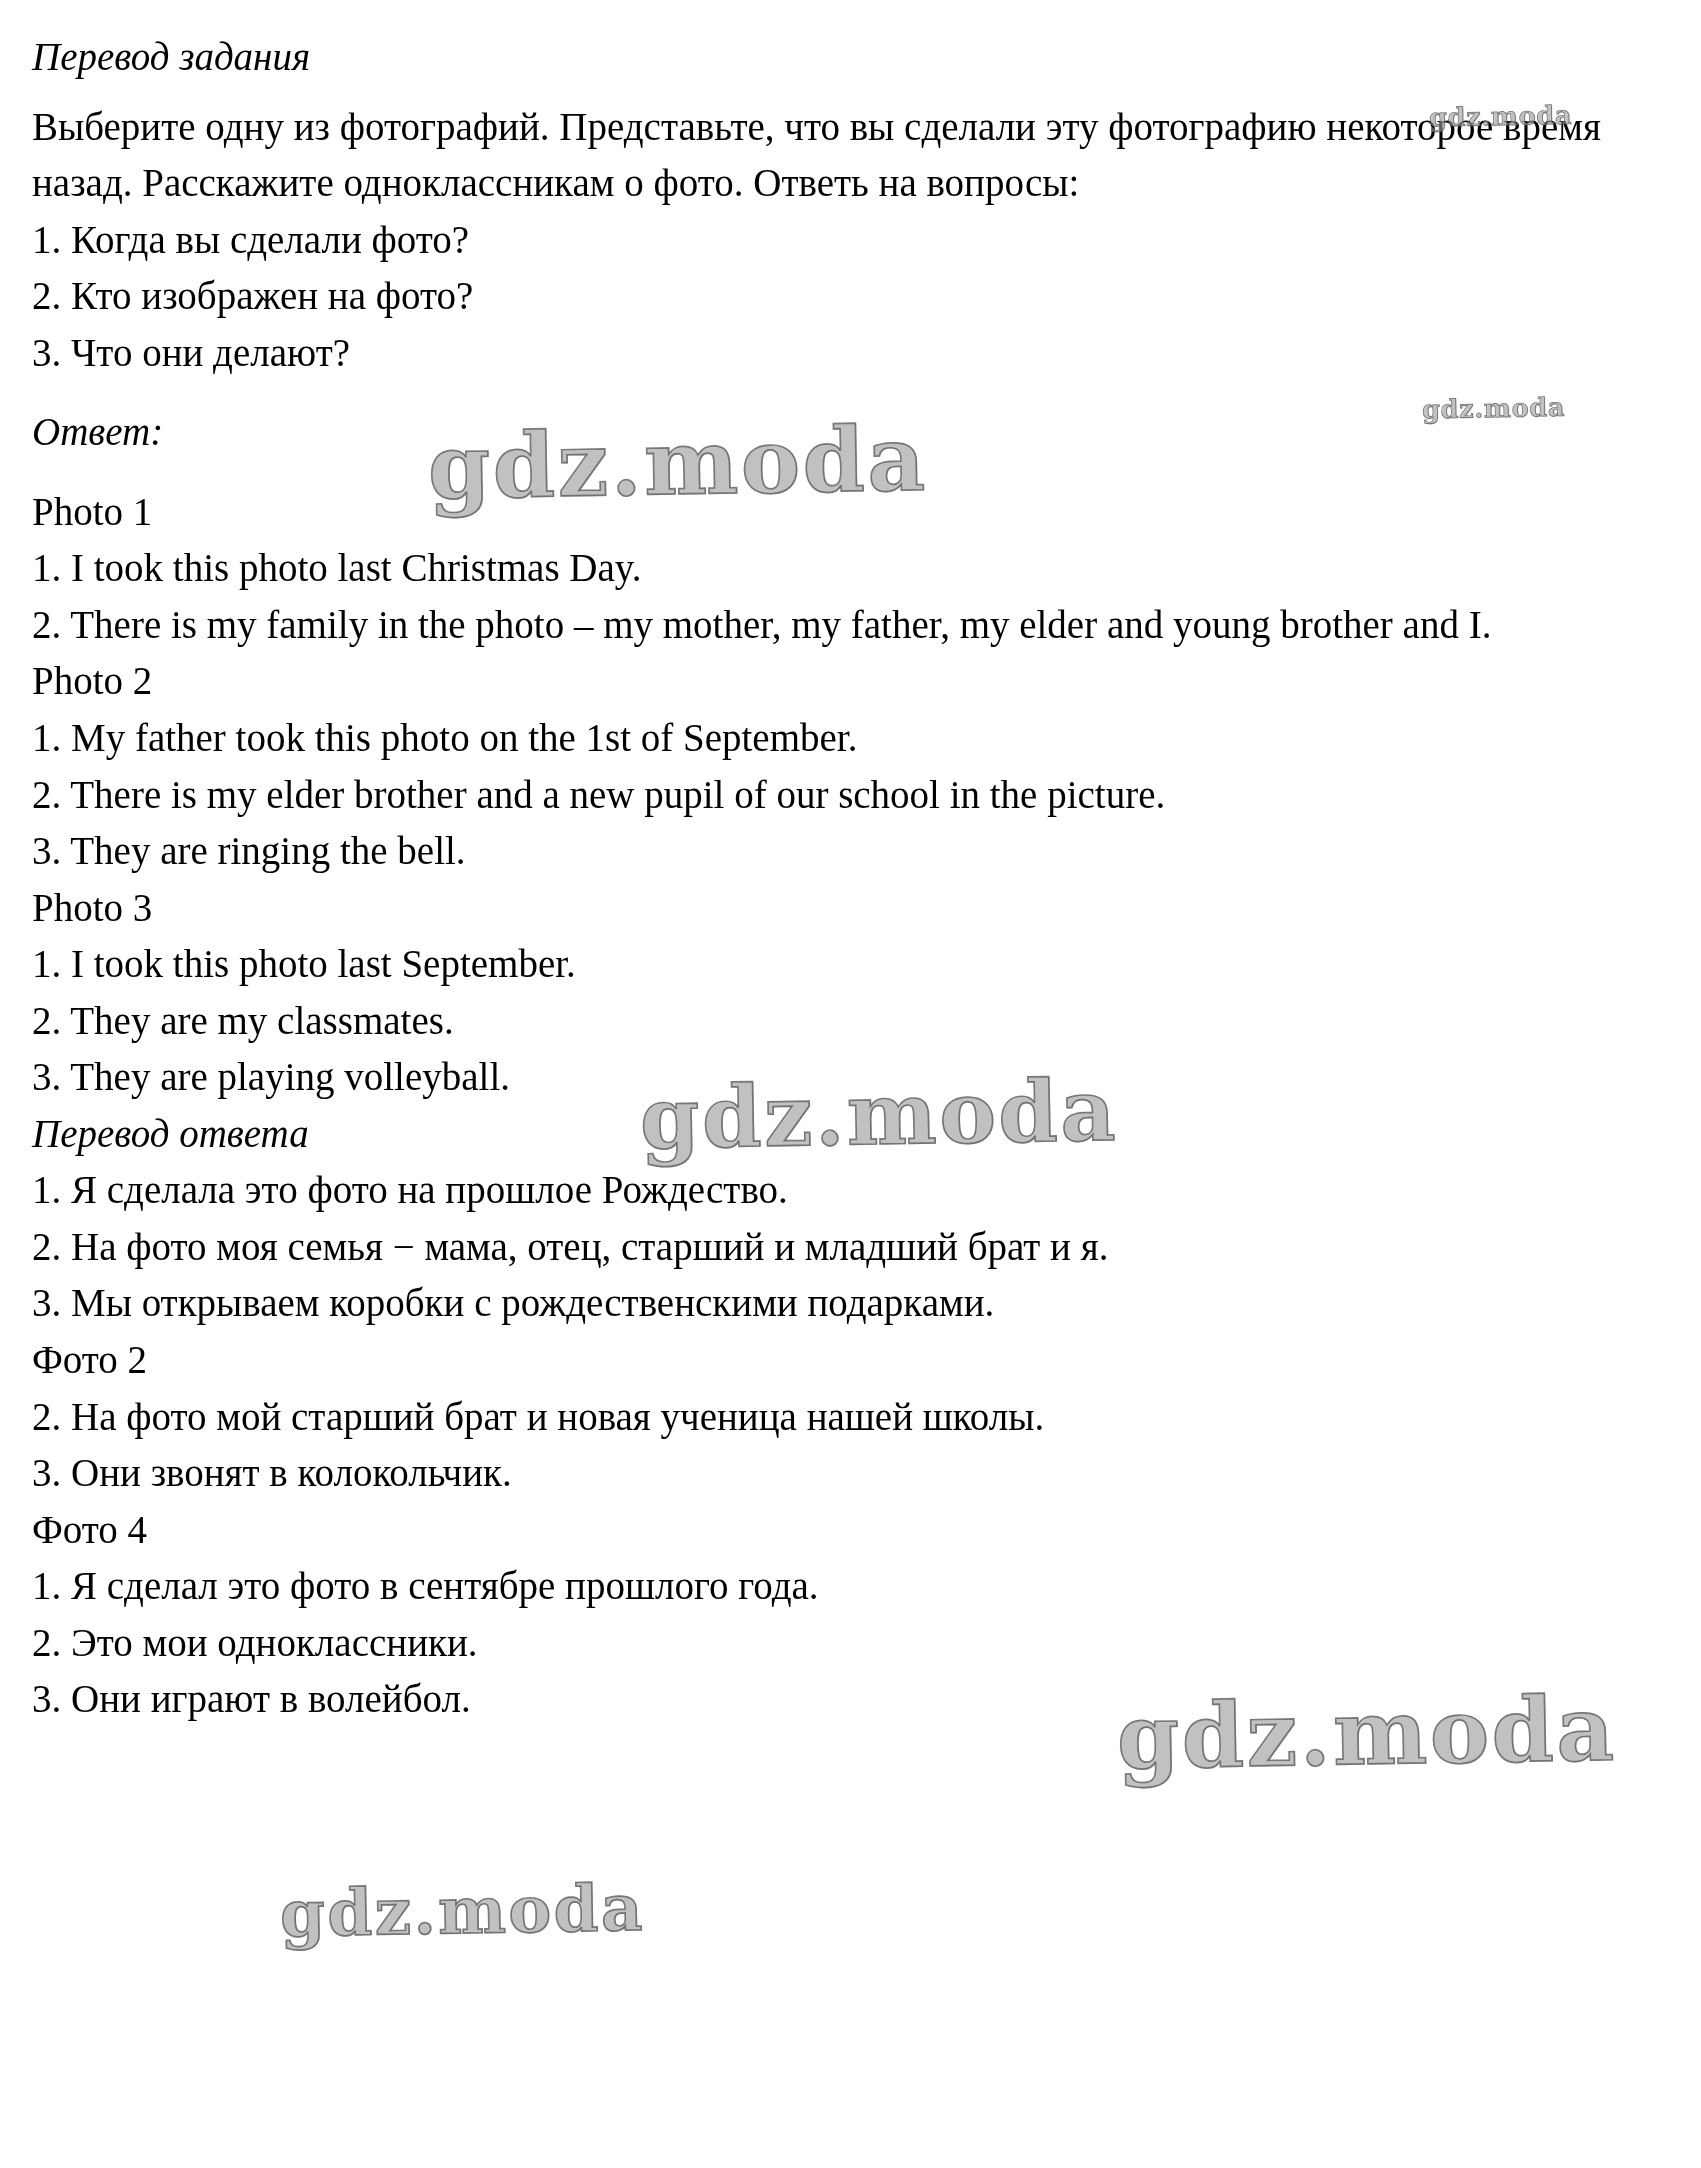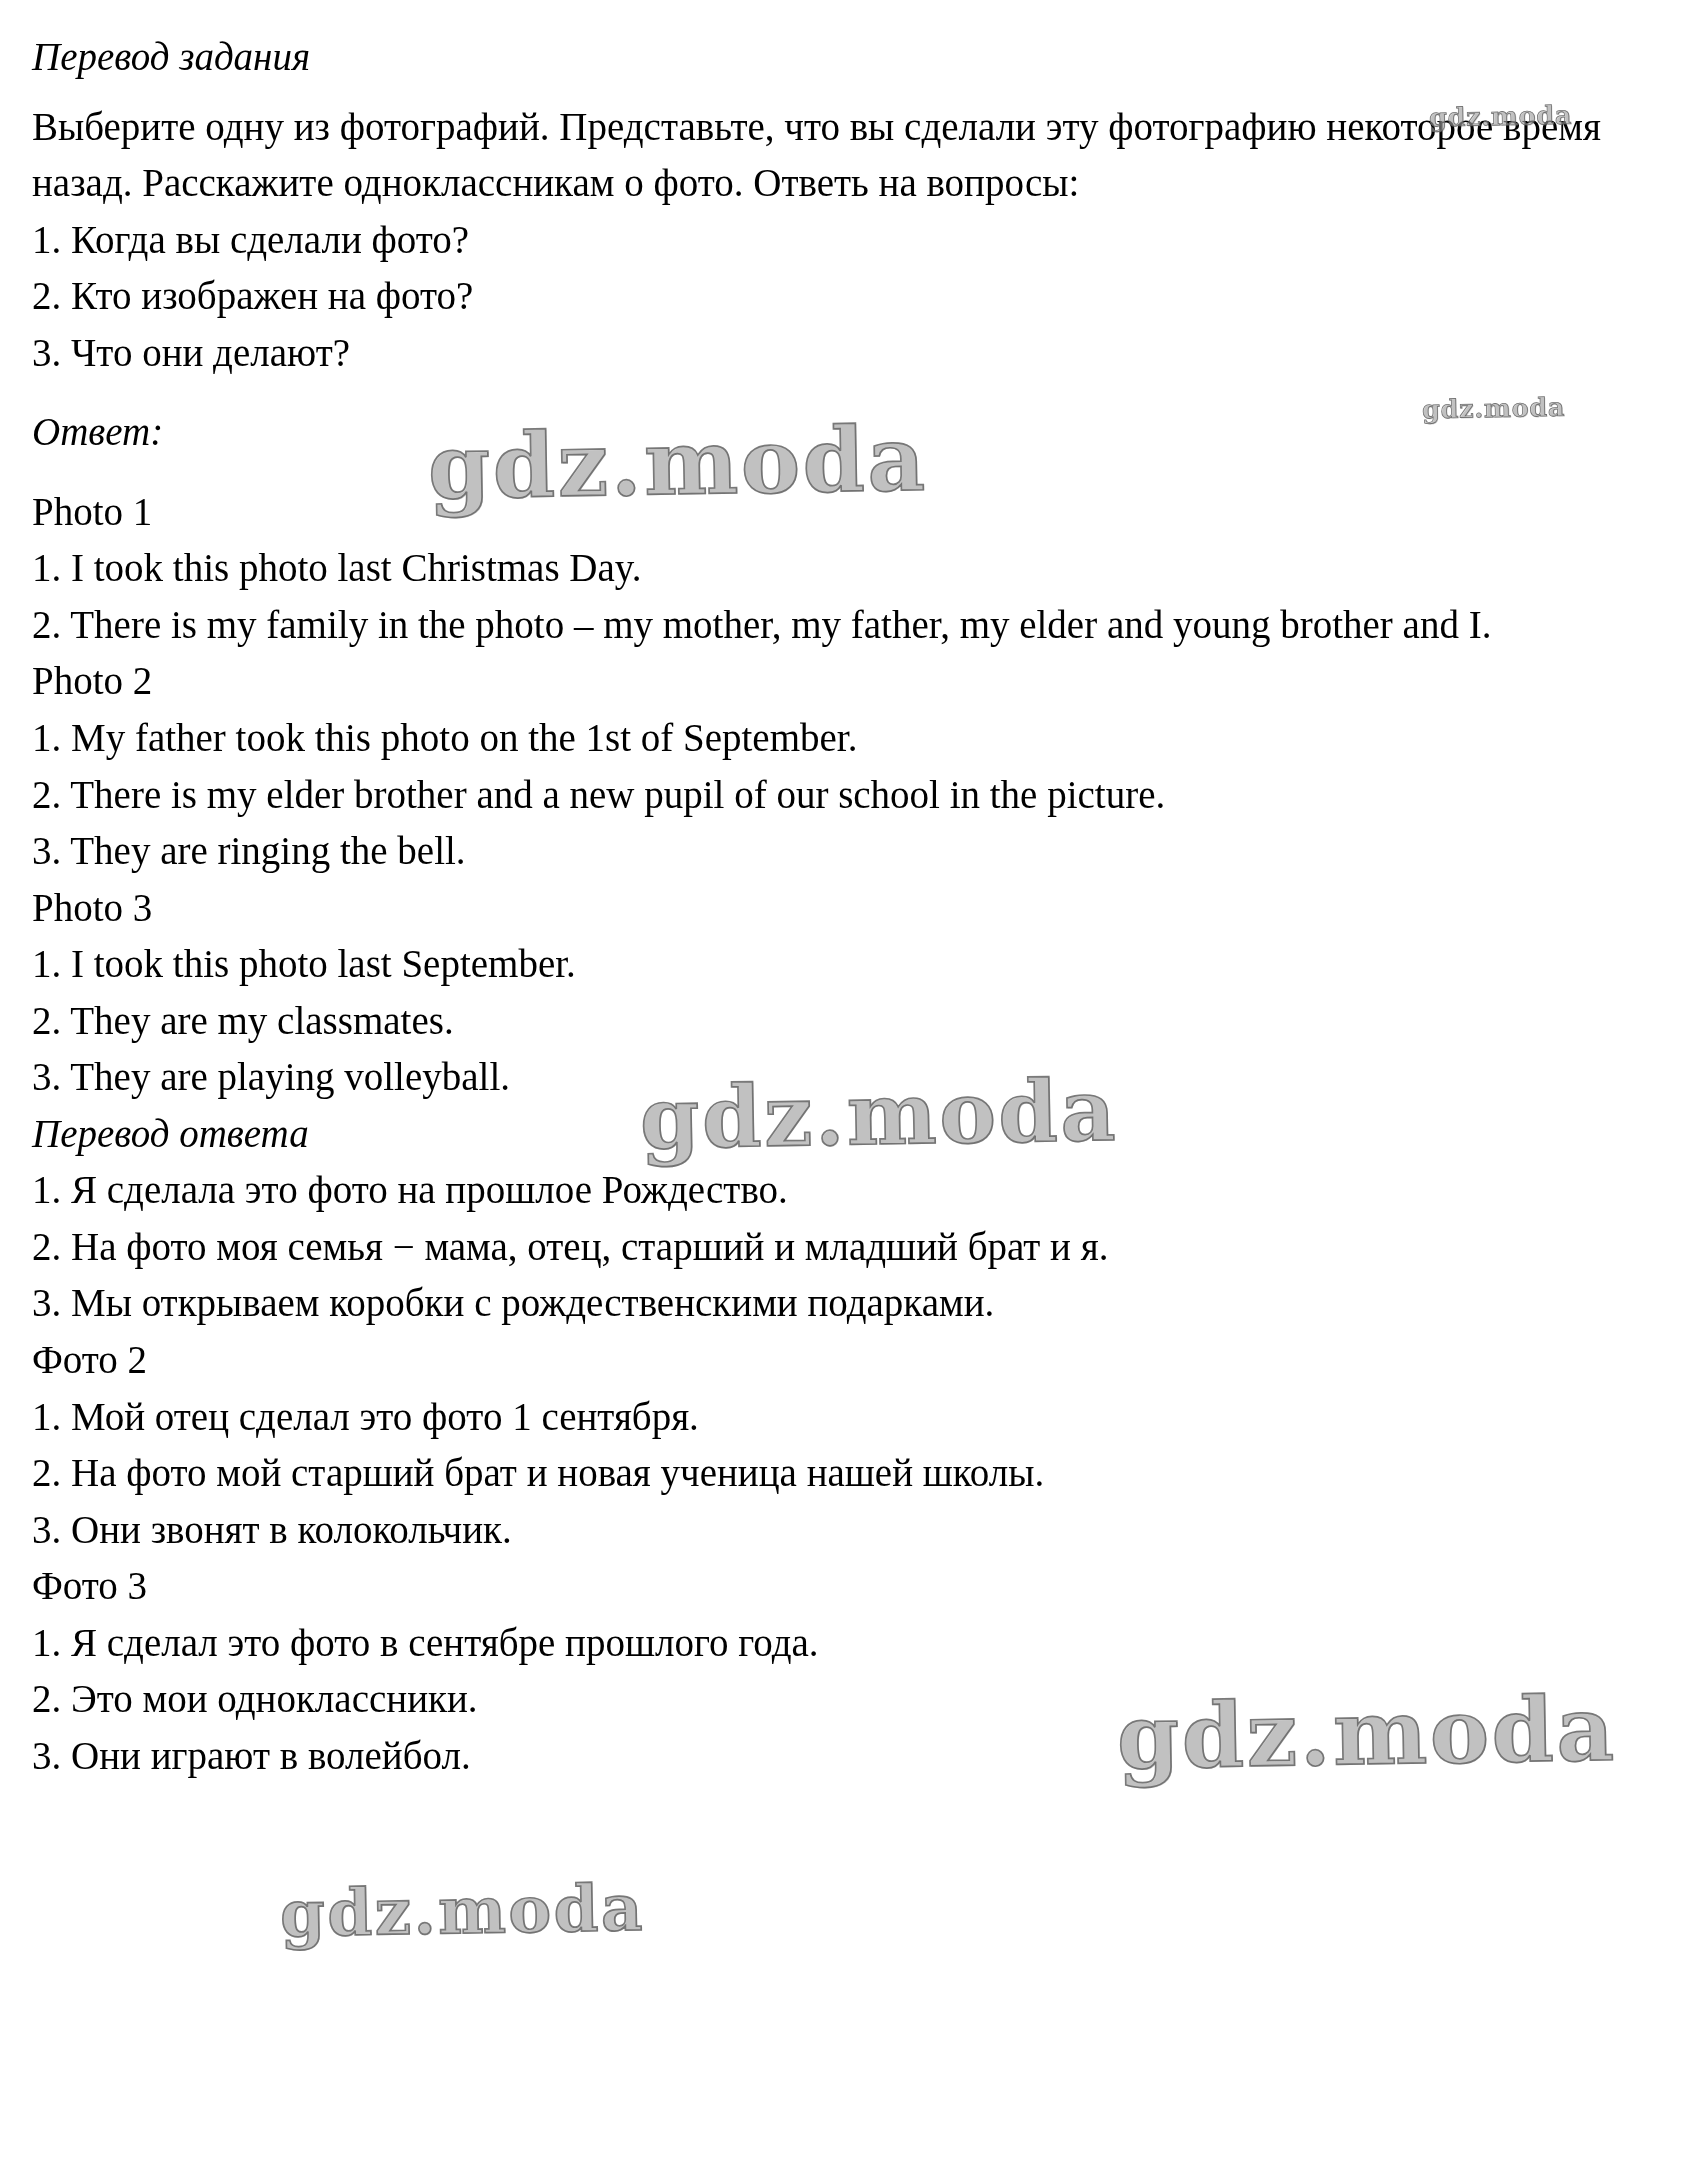--- a/index.html
+++ b/index.html
@@ -80,25 +80,24 @@
   <div class="line">2. They are my classmates.</div>
   <div class="line">3. They are playing volleyball.</div>
 
   <div class="line italic">Перевод ответа</div>
 
   <div class="line">1. Я сделала это фото на прошлое Рождество.</div>
   <div class="line">2. На фото моя семья − мама, отец, старший и младший брат и я.</div>
   <div class="line">3. Мы открываем коробки с рождественскими подарками.</div>
 
   <div class="line">Фото 2</div>
-  <div class="line">1. Мой отец сделал это фото 1 сентября.</div>
   <div class="line">2. На фото мой старший брат и новая ученица нашей школы.</div>
   <div class="line">3. Они звонят в колокольчик.</div>
 
-  <div class="line">Фото 3</div>
+  <div class="line">Фото 4</div>
   <div class="line">1. Я сделал это фото в сентябре прошлого года.</div>
   <div class="line">2. Это мои одноклассники.</div>
   <div class="line">3. Они играют в волейбол.</div>
 
 </div>
 
 <span class="wm wm-a">gdz.moda</span>
 <span class="wm wm-b">gdz.moda</span>
 <span class="wm wm-c">gdz.moda</span>
 <span class="wm wm-d">gdz.moda</span>

